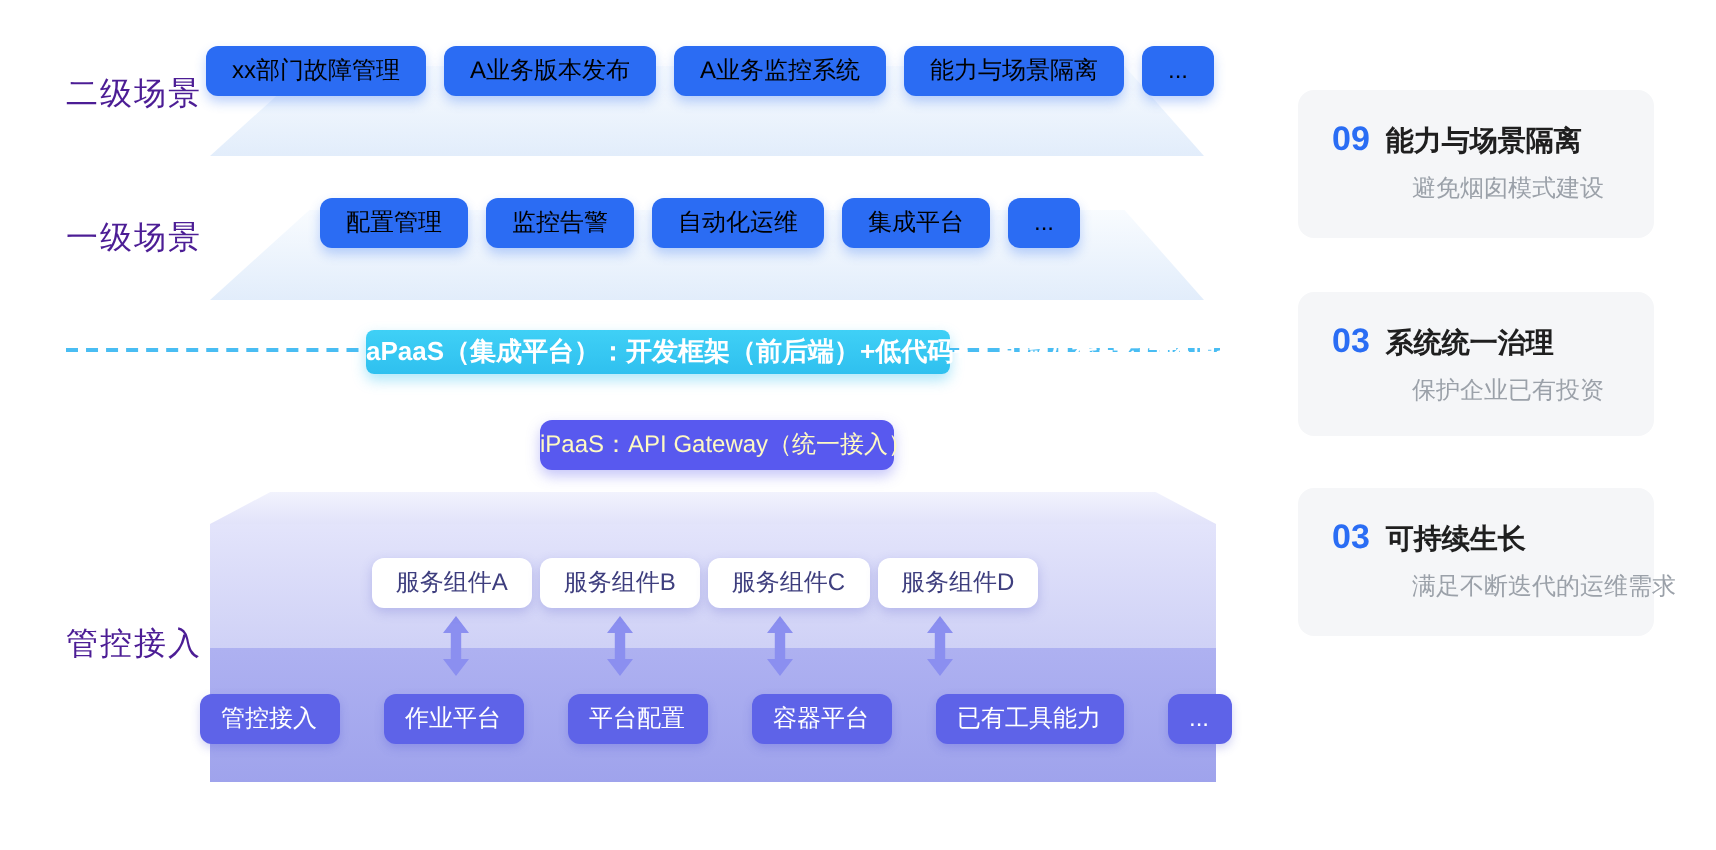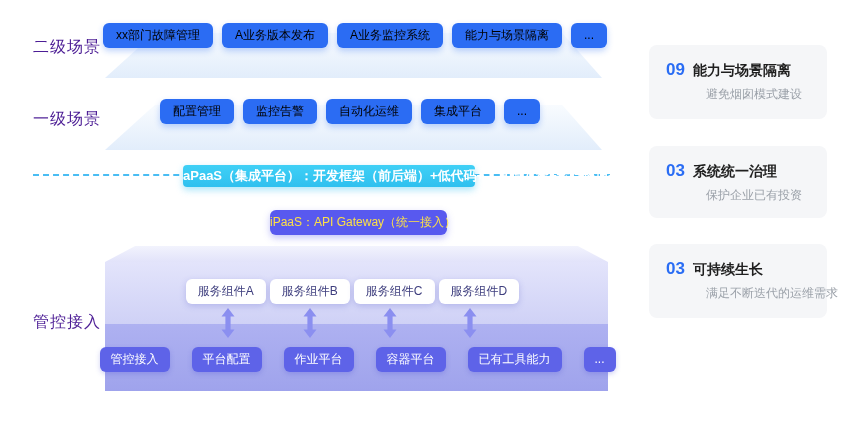--- a/index.html
+++ b/index.html
@@ -27,21 +27,21 @@
     position:absolute;left:33px;top:174px;width:577px;height:0;border-top:2px dashed #49bdf3;z-index:1;
   }
   .apaas-bar{
     position:absolute;left:183px;top:165px;width:292px;height:22px;z-index:2;
     background:linear-gradient(180deg,#3fd0f6,#2fc0ef);color:#fff;font-size:13px;font-weight:bold;
     line-height:22px;text-align:center;border-radius:4px;white-space:nowrap;
     box-shadow:0 3px 7px rgba(47,192,239,.40);
   }
   .ipaas-btn{
     position:absolute;left:270px;top:210px;width:177px;height:25px;
-    background:#5859ef;color:#fde047;font-size:12px;line-height:25px;text-align:left;border-radius:6px;
+    background:#5859ef;color:#fef9c3;font-size:12px;line-height:25px;text-align:left;border-radius:6px;
     box-shadow:0 3px 7px rgba(88,89,239,.35);white-space:nowrap;z-index:3;
   }
   
   .cap-top{
     position:absolute;left:105px;top:246px;width:503px;height:16px;
     background:linear-gradient(180deg,#f2f3fd 0%,#e2e3fa 100%);
     clip-path:polygon(6% 0,94% 0,100% 100%,0 100%);
   }
   .cap-upper{
     position:absolute;left:105px;top:262px;width:503px;height:62px;
@@ -123,22 +123,22 @@
     </svg>
   <svg class="arrow" style="left:383px" viewBox="0 0 14 30">
       <path d="M7 0 L13.5 8.5 H9.6 V21.5 H13.5 L7 30 L0.5 21.5 H4.4 V8.5 H0.5 Z" fill="#8b8ff0"></path>
     </svg>
   <svg class="arrow" style="left:463px" viewBox="0 0 14 30">
       <path d="M7 0 L13.5 8.5 H9.6 V21.5 H13.5 L7 30 L0.5 21.5 H4.4 V8.5 H0.5 Z" fill="#8b8ff0"></path>
     </svg>
 
   <div class="plat-row">
     <div class="btn-purple">管控接入</div>
+    <div class="btn-purple">作业平台</div>
     <div class="btn-purple">平台配置</div>
-    <div class="btn-purple">作业平台</div>
     <div class="btn-purple">容器平台</div>
     <div class="btn-purple">已有工具能力</div>
     <div class="btn-purple">...</div>
   </div>
 
   <div class="card" style="top:45px;height:74px">
     <div class="card-head">
       <span class="card-num">09</span>
       <span class="card-title">能力与场景隔离</span>
     </div>

